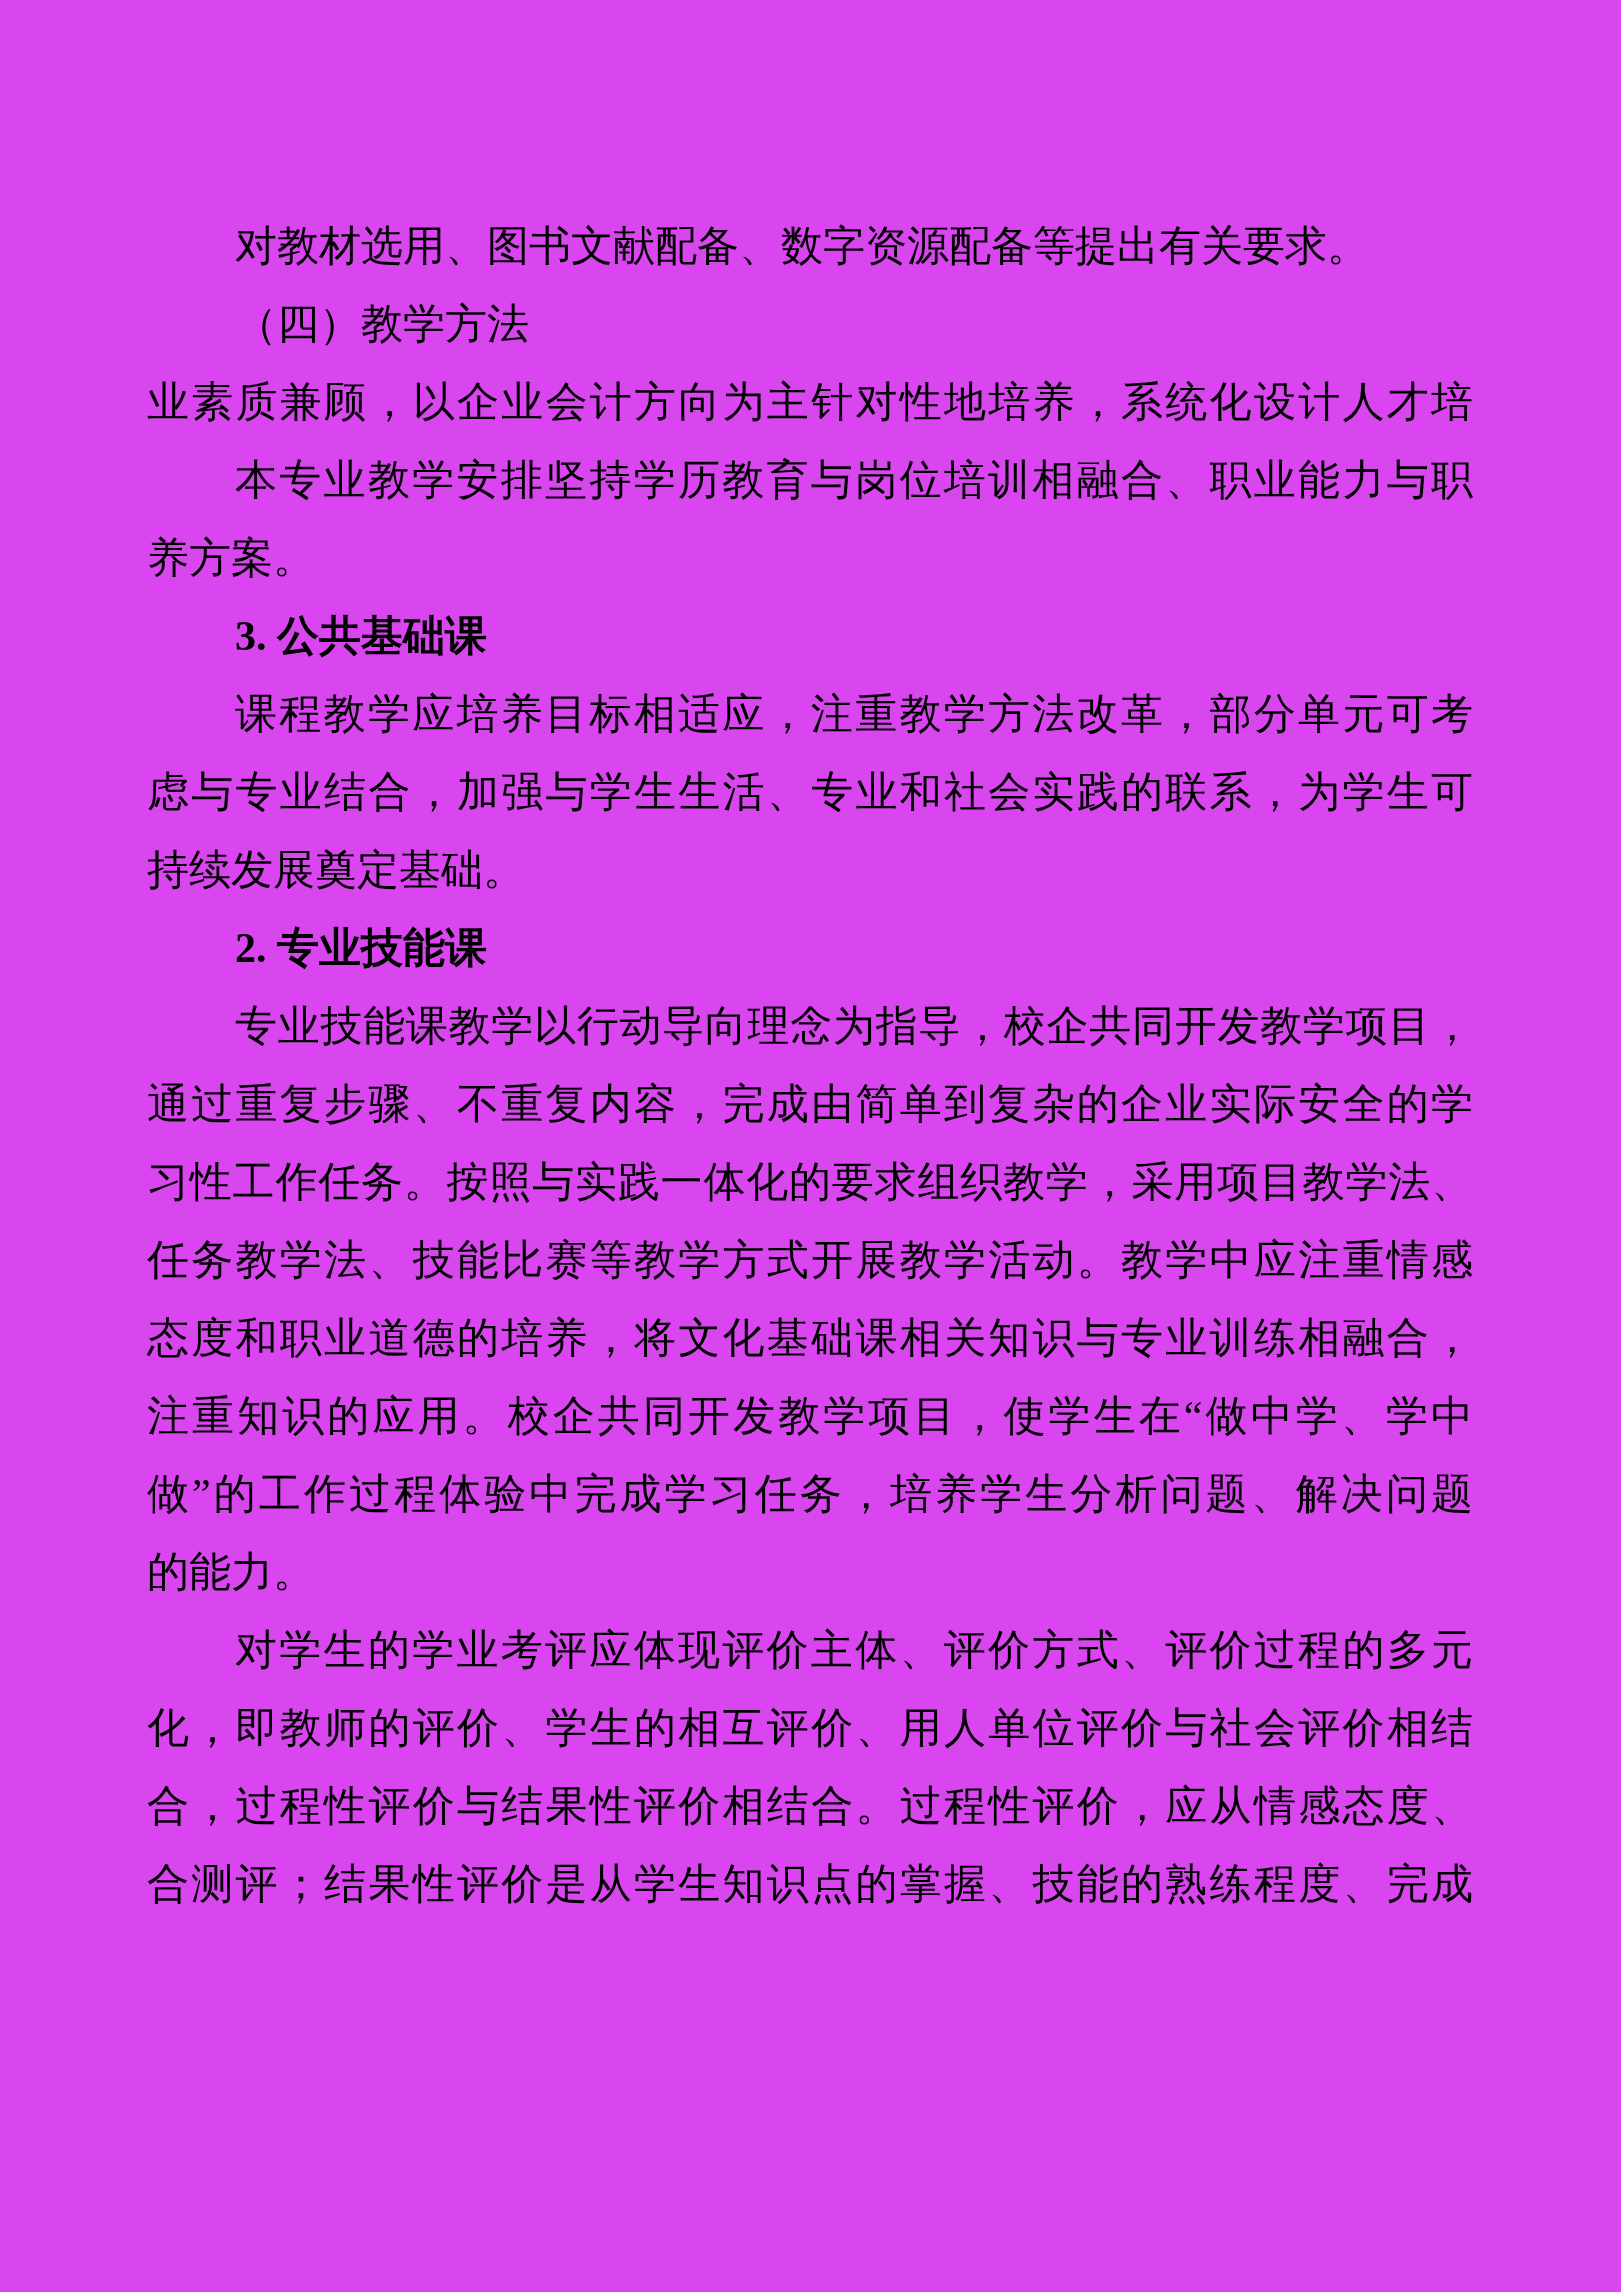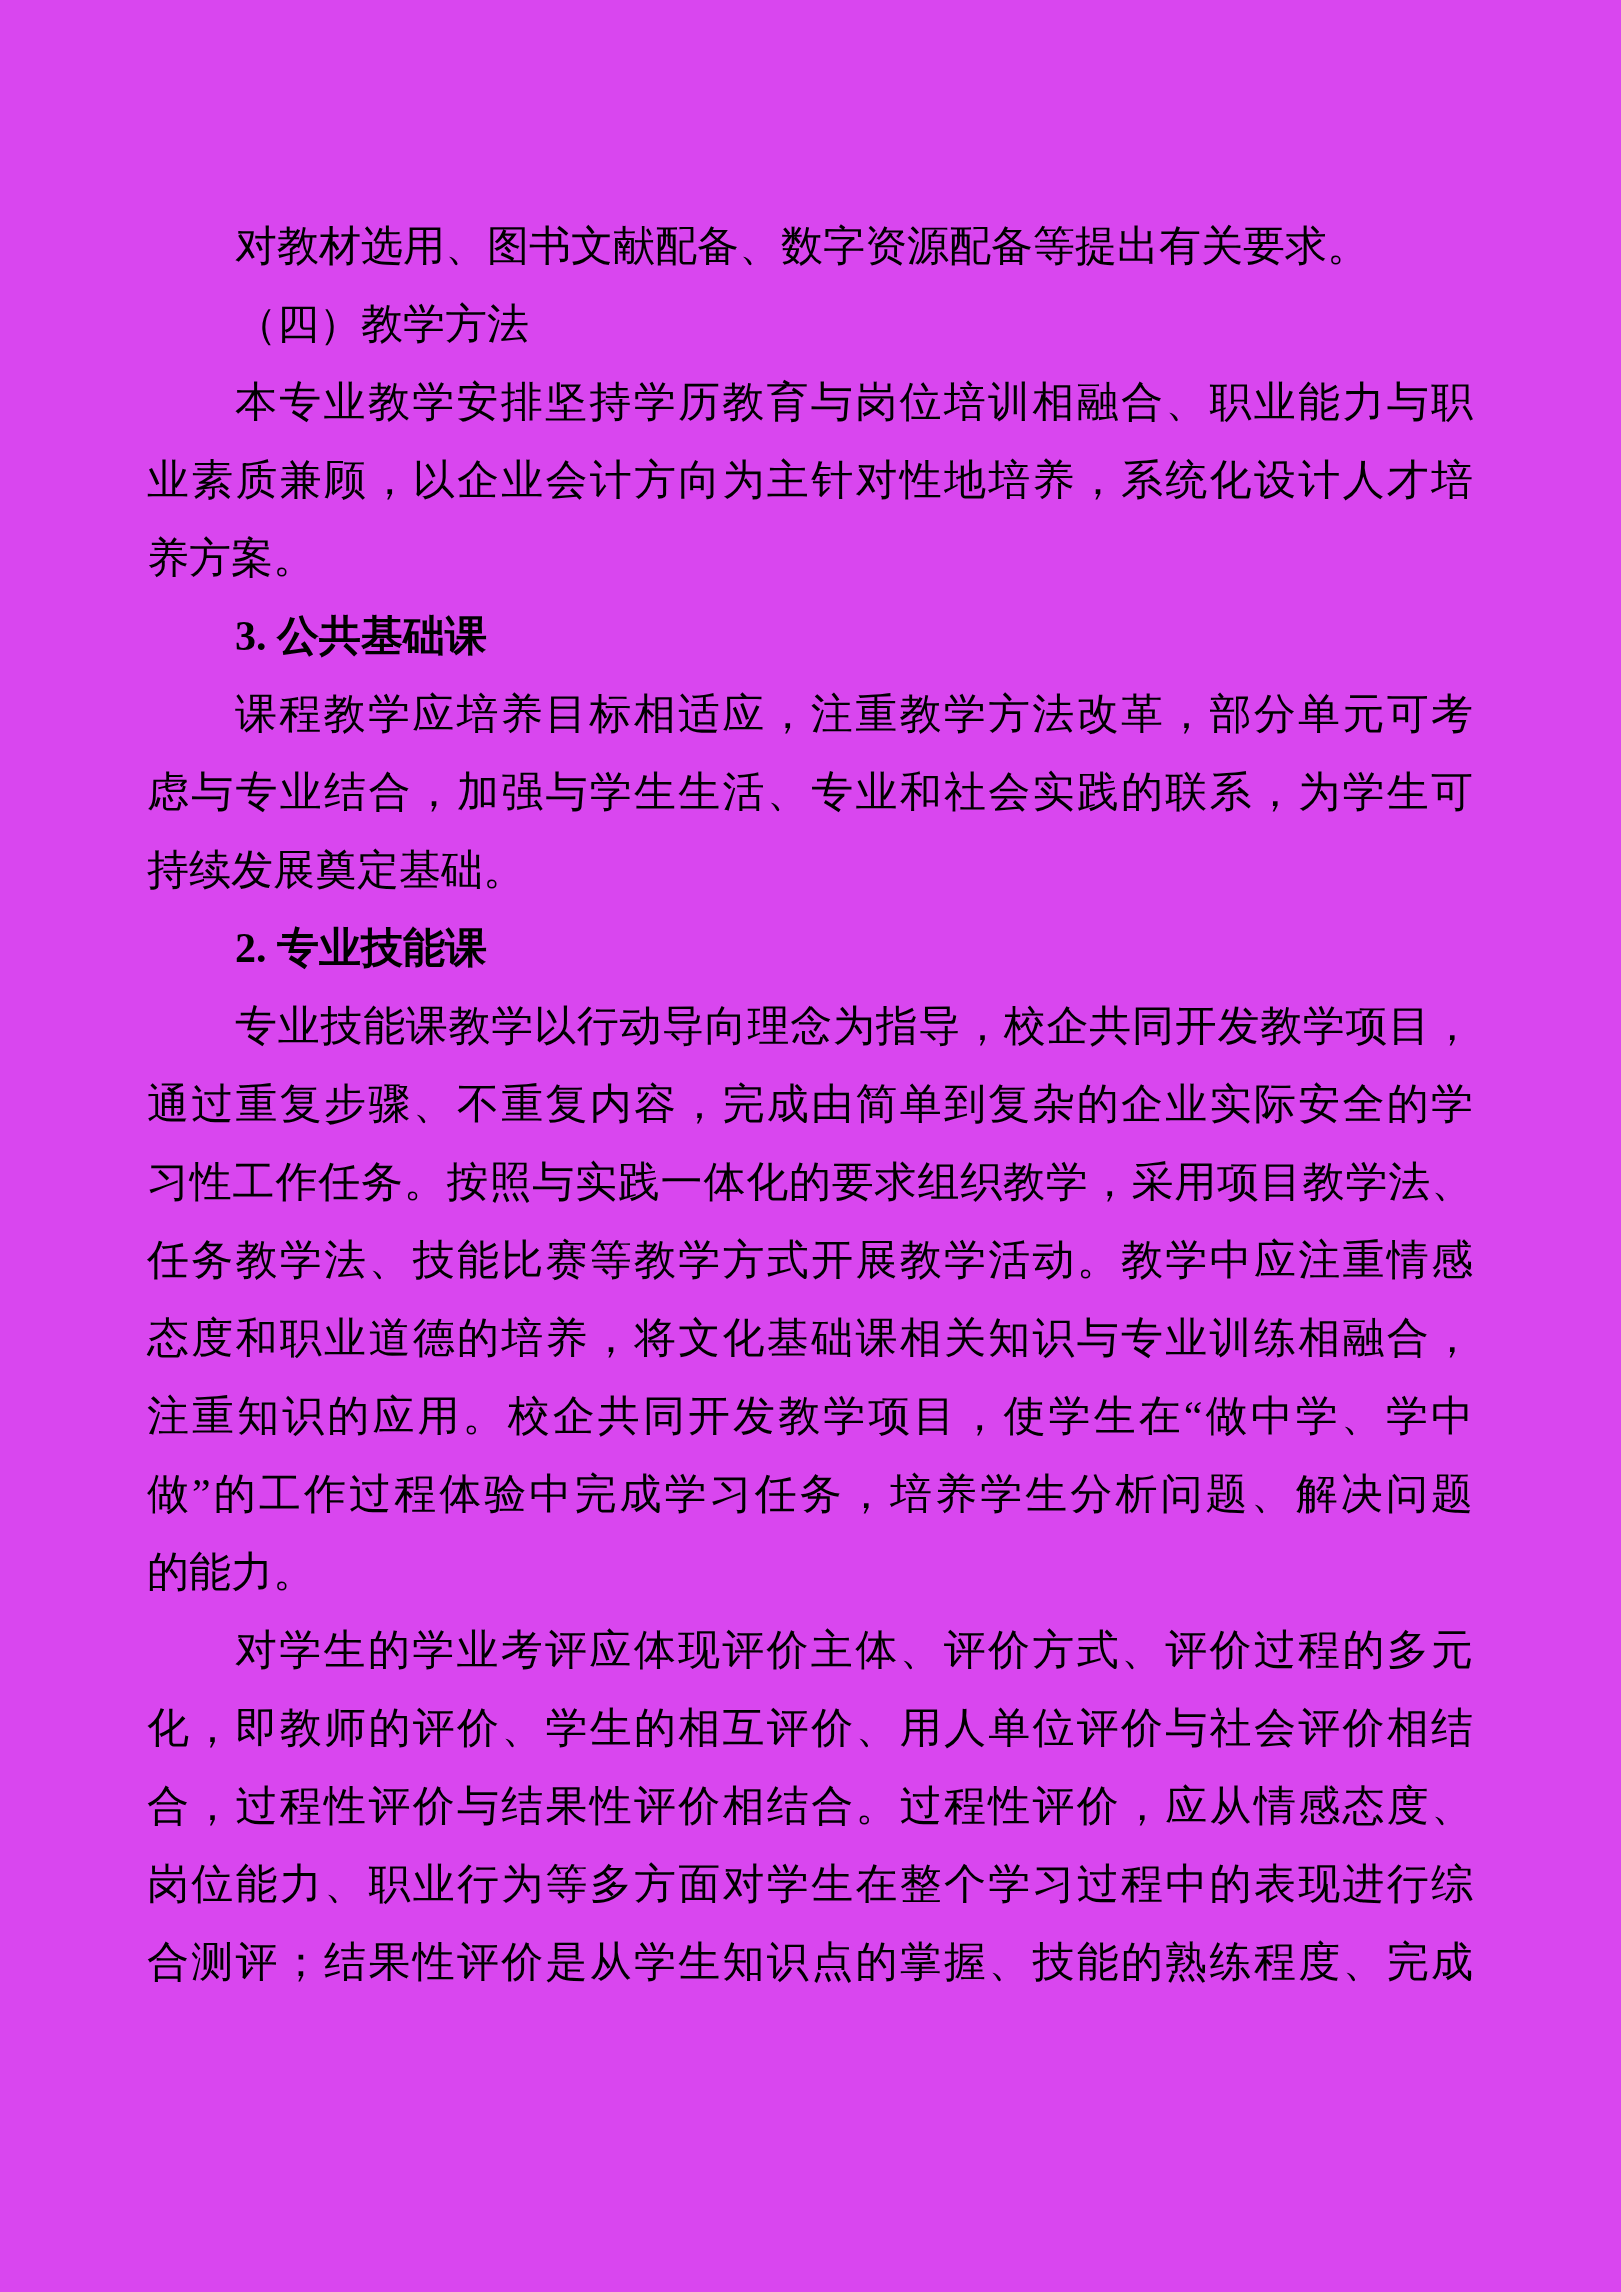--- a/index.html
+++ b/index.html
@@ -41,37 +41,36 @@
   .bold   { font-weight: bold; }
 </style>
 </head>
 <body>
 
 <div class="page">
   <div class="textblock">
 
     <div class="ln indent">对教材选用、图书文献配备、数字资源配备等提出有关要求。</div>
     <div class="ln indent">（四）教学方法</div>
+    <div class="ln just">业素质兼顾，以企业会计方向为主针对性地培养，系统化设计人才培</div>
     <div class="ln just indent">本专业教学安排坚持学历教育与岗位培训相融合、职业能力与职</div>
-    <div class="ln just">业素质兼顾，以企业会计方向为主针对性地培养，系统化设计人才培</div>
     <div class="ln">养方案。</div>
     <div class="ln indent bold">3. 公共基础课</div>
     <div class="ln just indent">课程教学应培养目标相适应，注重教学方法改革，部分单元可考</div>
     <div class="ln just">虑与专业结合，加强与学生生活、专业和社会实践的联系，为学生可</div>
     <div class="ln">持续发展奠定基础。</div>
     <div class="ln indent bold">2. 专业技能课</div>
     <div class="ln just indent">专业技能课教学以行动导向理念为指导，校企共同开发教学项目，</div>
     <div class="ln just">通过重复步骤、不重复内容，完成由简单到复杂的企业实际安全的学</div>
     <div class="ln just">习性工作任务。按照与实践一体化的要求组织教学，采用项目教学法、</div>
     <div class="ln just">任务教学法、技能比赛等教学方式开展教学活动。教学中应注重情感</div>
     <div class="ln just">态度和职业道德的培养，将文化基础课相关知识与专业训练相融合，</div>
     <div class="ln just">注重知识的应用。校企共同开发教学项目，使学生在“做中学、学中</div>
     <div class="ln just">做”的工作过程体验中完成学习任务，培养学生分析问题、解决问题</div>
     <div class="ln">的能力。</div>
     <div class="ln just indent">对学生的学业考评应体现评价主体、评价方式、评价过程的多元</div>
     <div class="ln just">化，即教师的评价、学生的相互评价、用人单位评价与社会评价相结</div>
     <div class="ln just">合，过程性评价与结果性评价相结合。过程性评价，应从情感态度、</div>
-    <div class="ln just">岗位能力、职业行为等多方面对学生在整个学习过程中的表现进行综</div>
     <div class="ln just">合测评；结果性评价是从学生知识点的掌握、技能的熟练程度、完成</div>
 
   </div>
 </div>
 
 
 </body></html>

